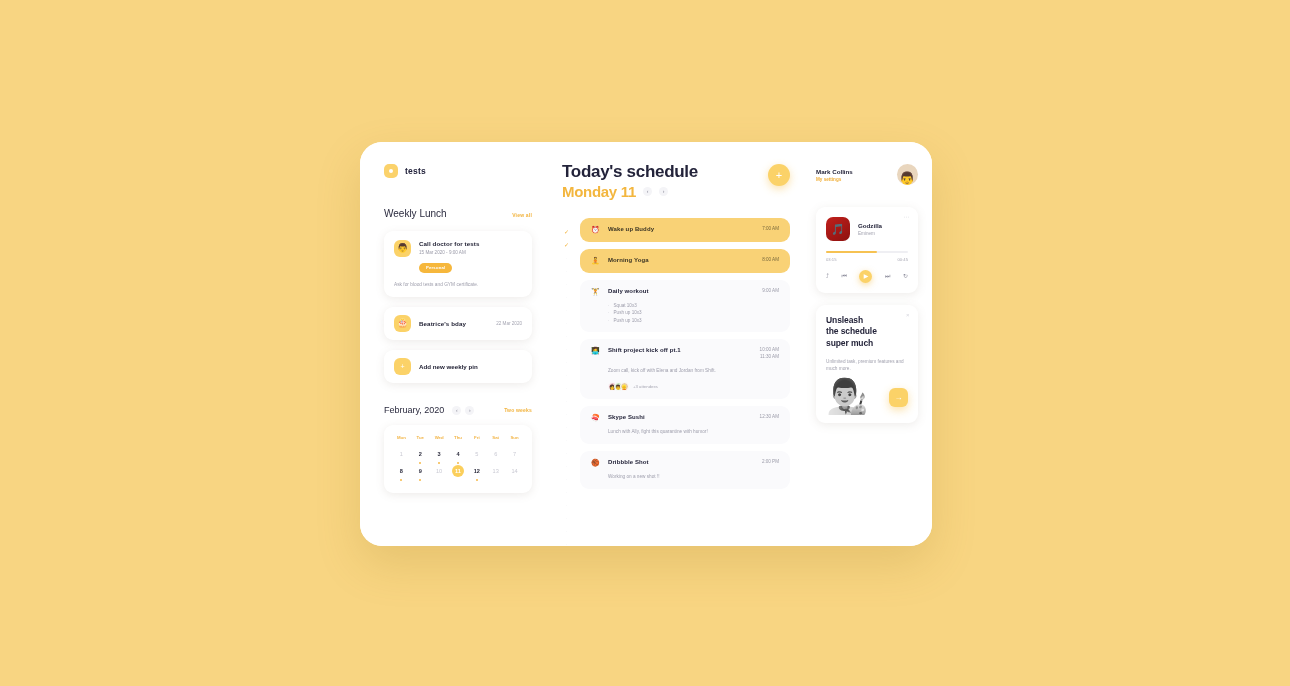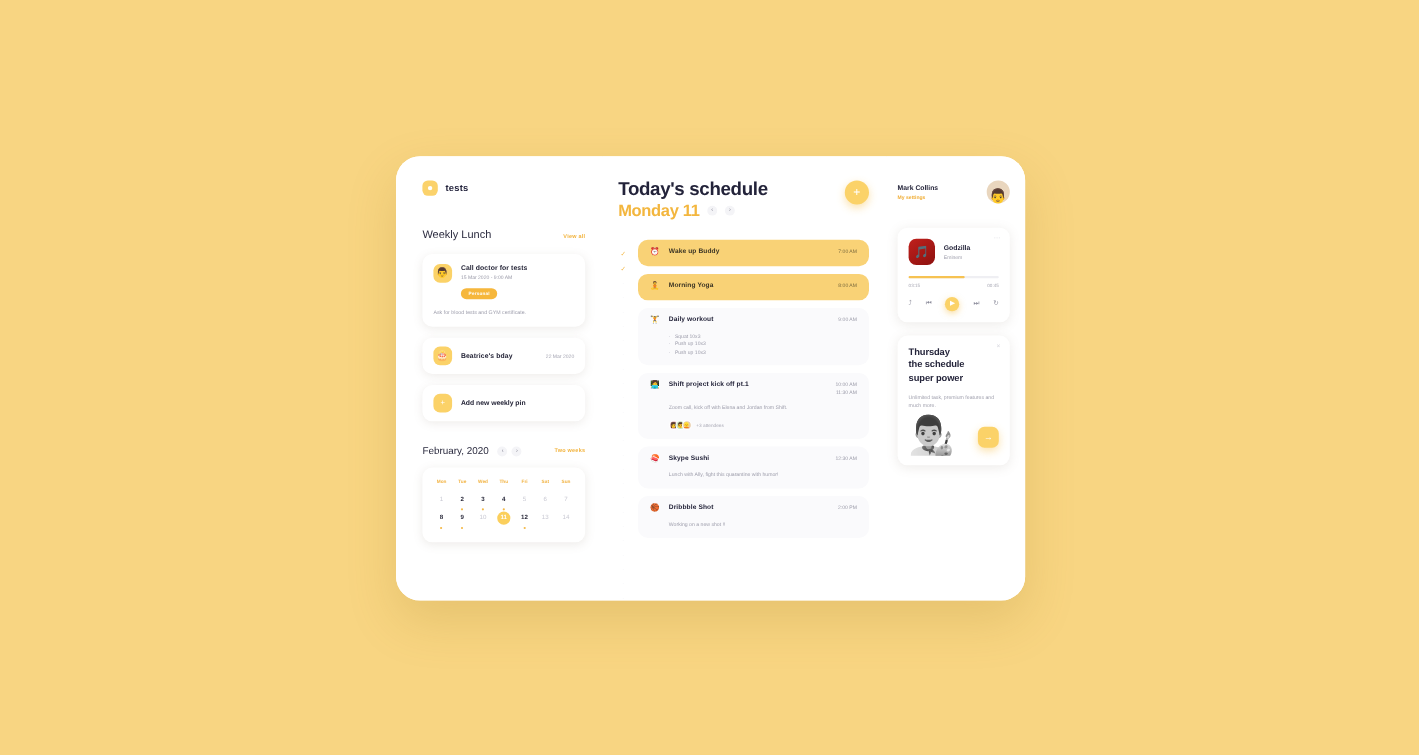--- a/index.html
+++ b/index.html
@@ -491,23 +491,23 @@
         <div class="ctrl play">▶</div>
         <div class="ctrl">⏭</div>
         <div class="ctrl">↻</div>
       </div>
     </div>
 
 
     <div class="rcard">
       <div class="rcard-dots">×</div>
       <div class="promo-title">
-        <div>Thursday</div>
+        <div>Unsleash</div>
         <div>the schedule</div>
-        <div>super power</div>
+        <div>super much</div>
       </div>
       <div class="promo-sub">Unlimited task, premium features and much more.</div>
       <div class="promo-bottom">
         <div class="promo-art">👨‍🎨</div>
         <div class="promo-go">→</div>
       </div>
     </div>
 
   </div>
 </div>

